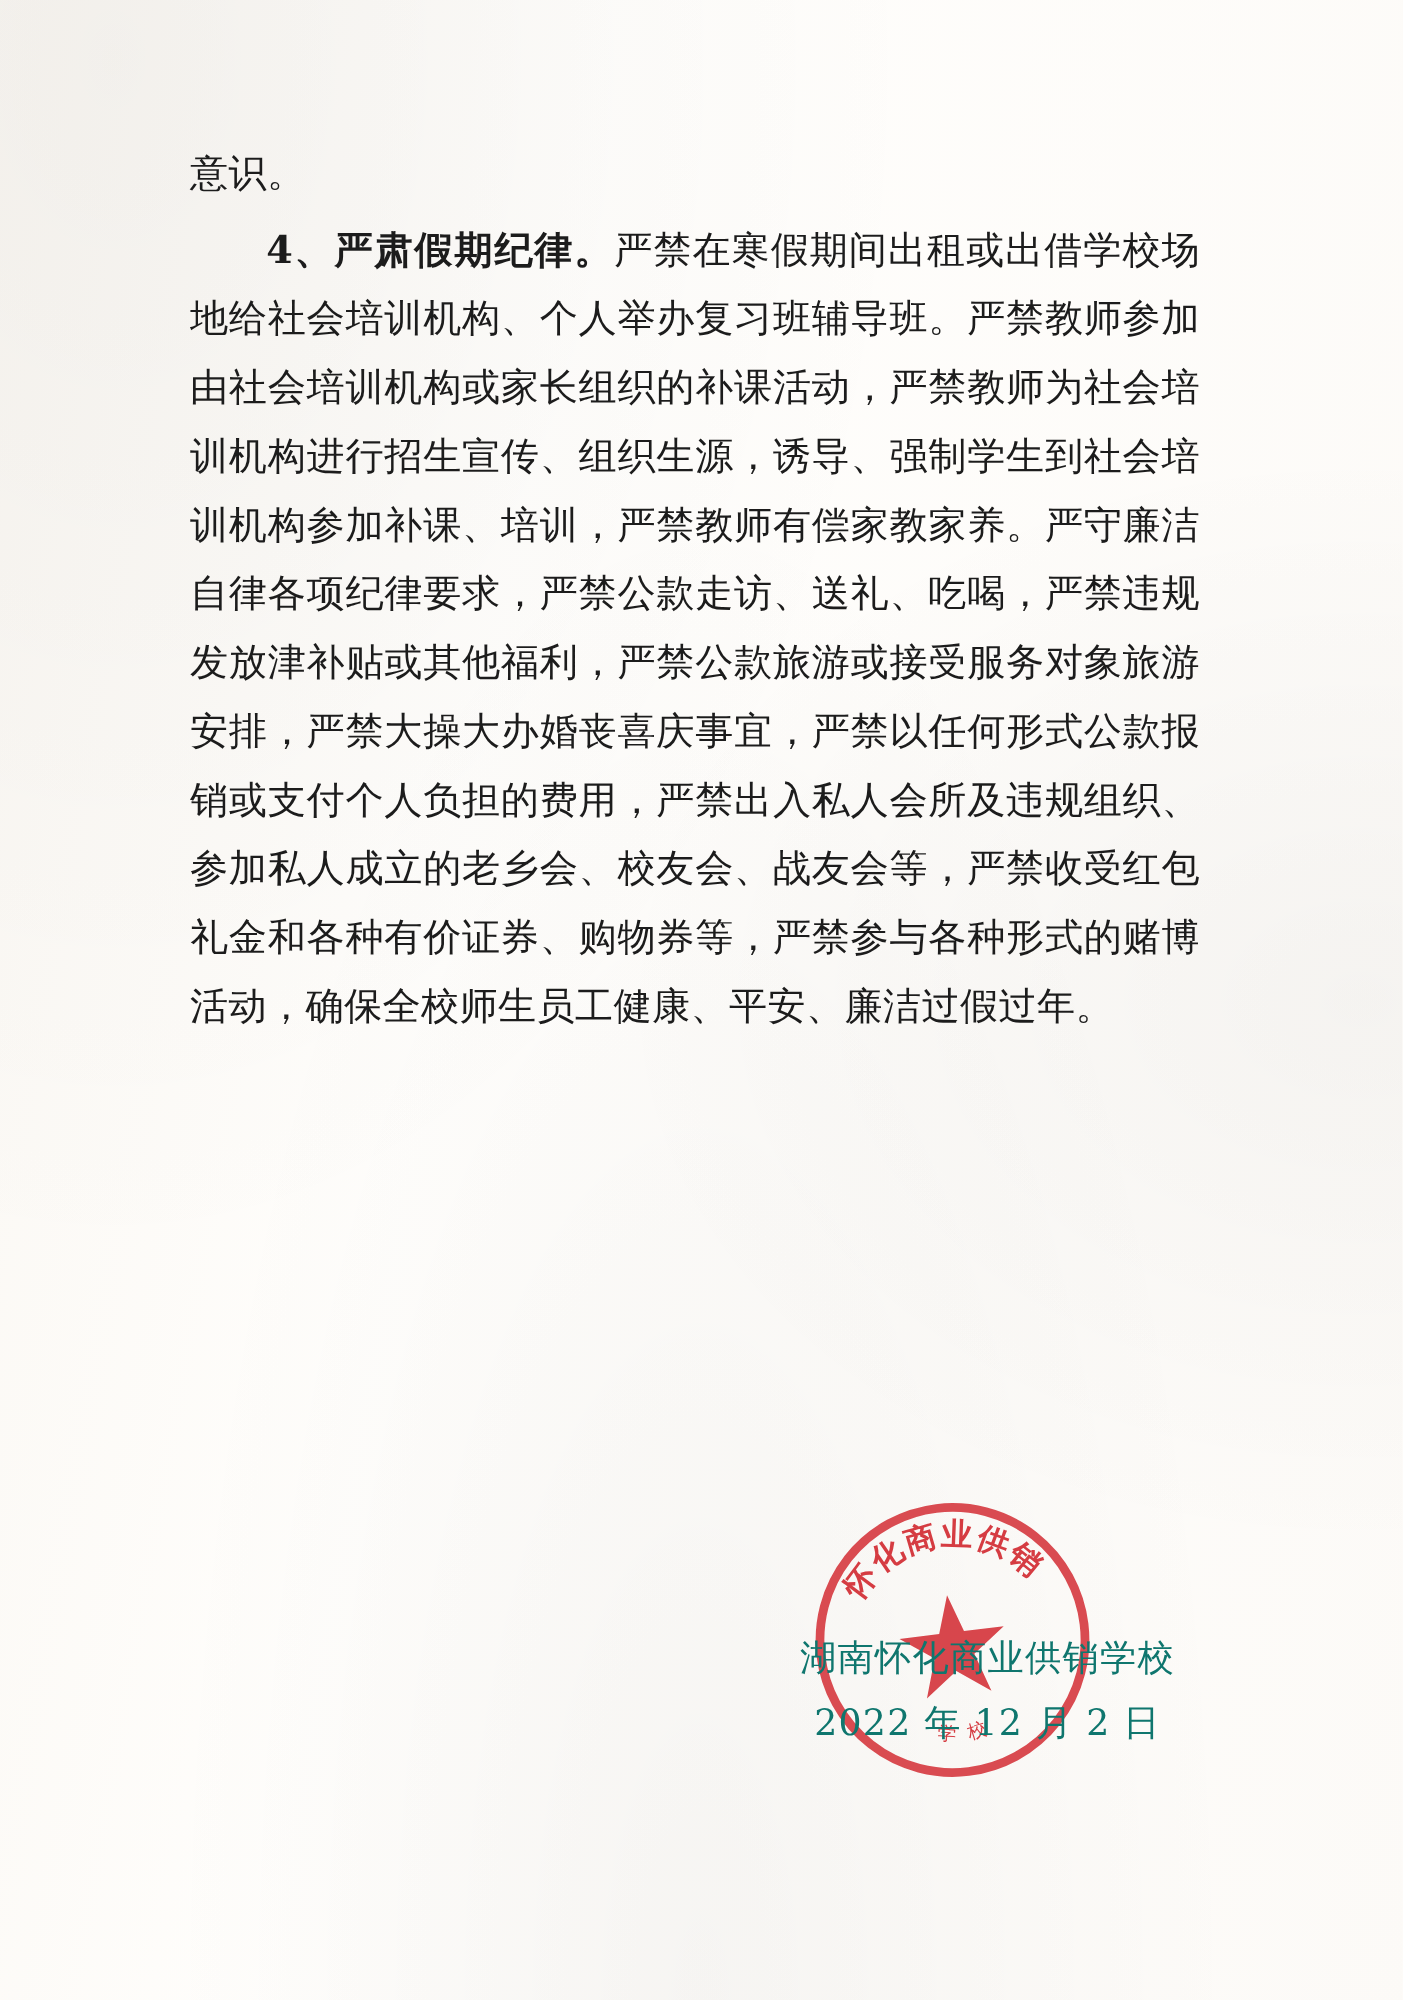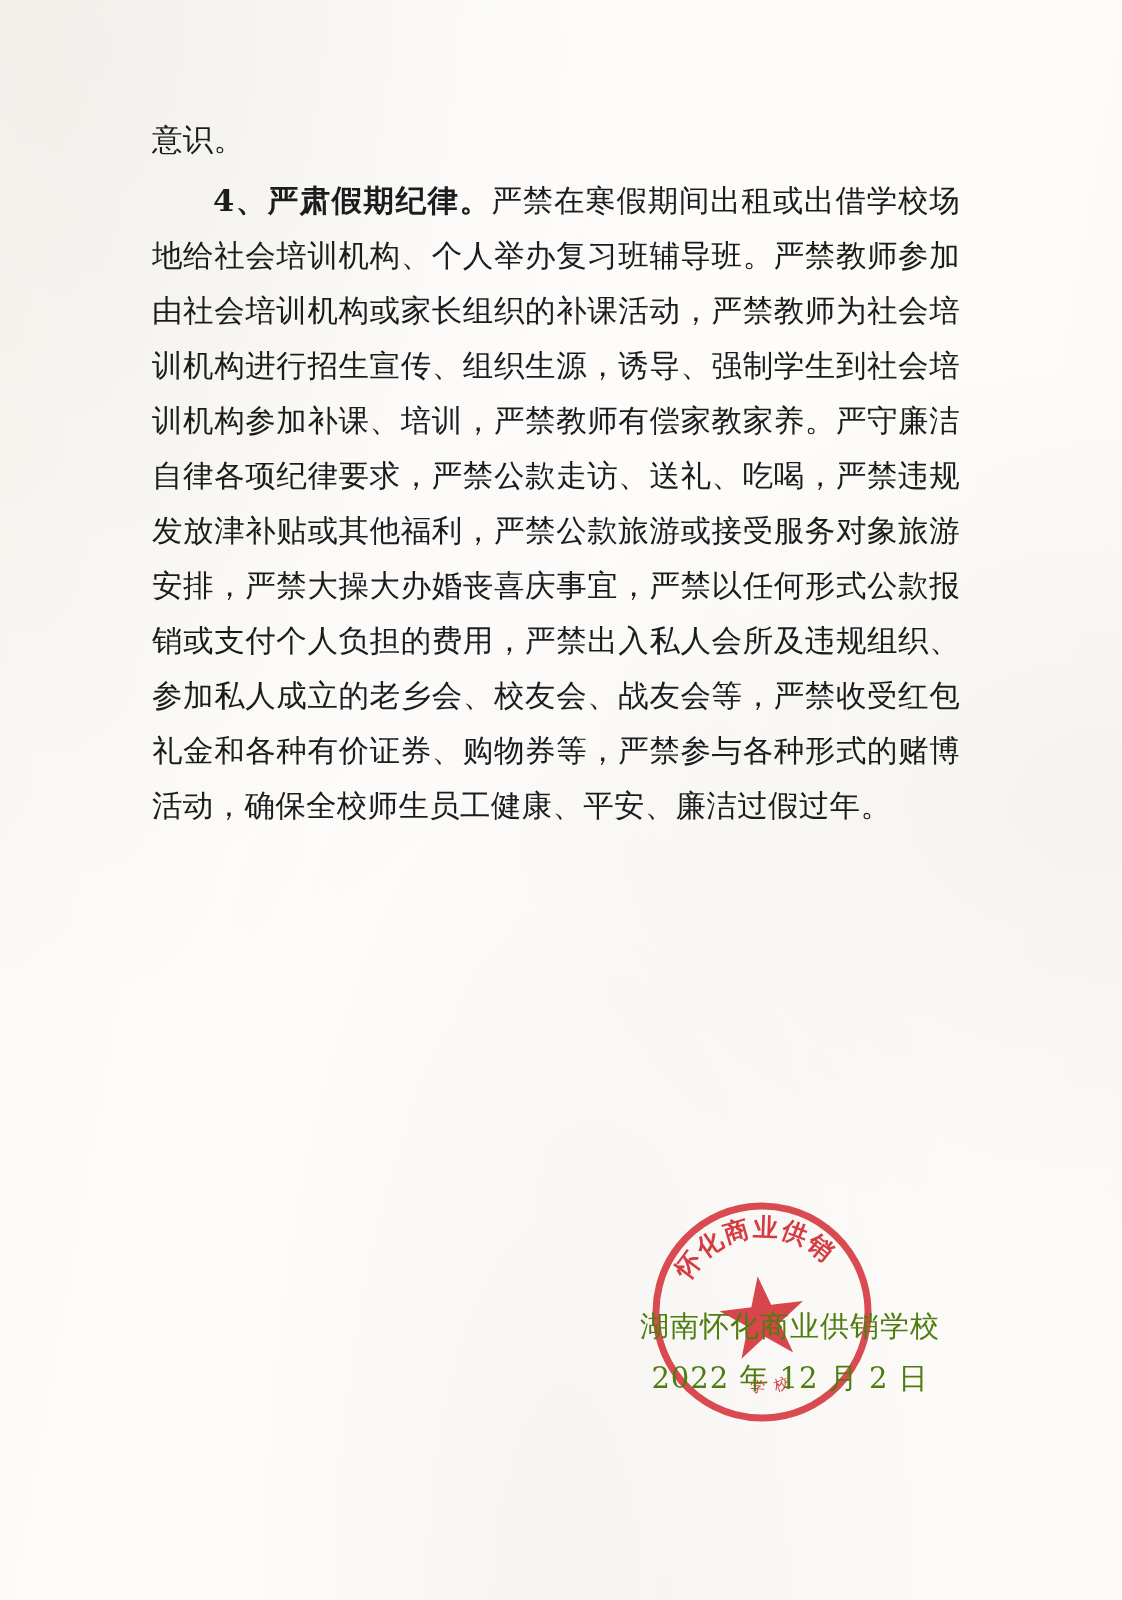--- a/index.html
+++ b/index.html
@@ -63,21 +63,21 @@
     position: absolute;
     right: 162px;
     top: 1300px;
     width: 340px;
     text-align: center;
   }
   .sign-line {
     font-family: "DejaVu Serif", serif;
     font-size: 29px;
     line-height: 52px;
-    color: #4d7c0f;
+    color: #0f766e;
     letter-spacing: 1px;
     white-space: nowrap;
   }
   
   .seal {
     position: absolute;
     left: 648px;
     top: 1198px;
     width: 228px;
     height: 228px;

